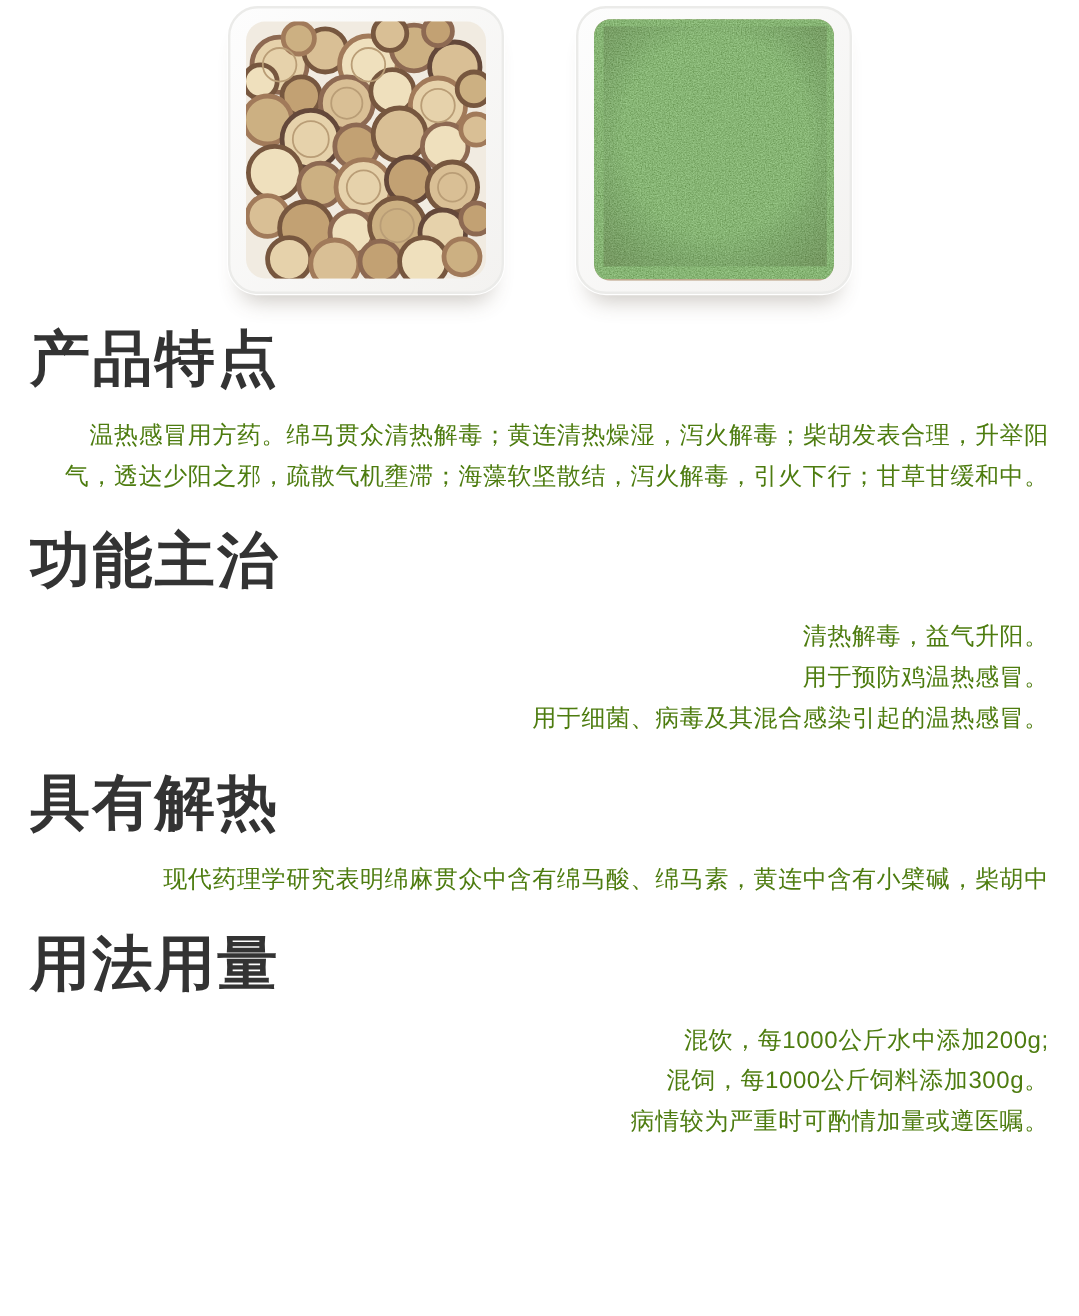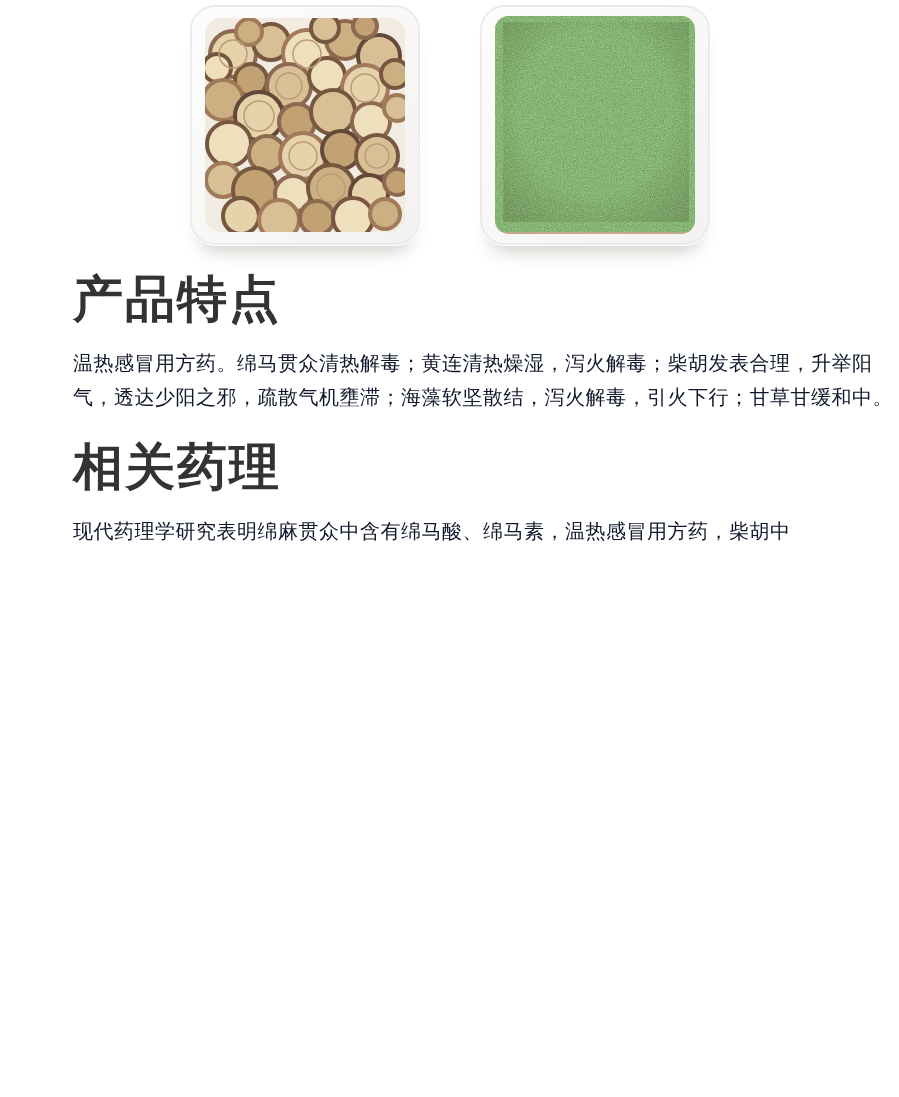--- a/index.html
+++ b/index.html
@@ -22,36 +22,37 @@
     padding-top: 4px;
   }
   .photo {
     width: 232px;
     height: 242px;
     border-radius: 26px;
     box-shadow: 0 16px 18px -12px rgba(90, 75, 60, 0.30);
   }
   .photo svg { display: block; width: 100%; height: 100%; }
   .content {
-    padding: 0 73px;
+    padding: 0 25px;
   }
   .section-title {
     font-size: 50px;
     line-height: 1;
     font-weight: bold;
     letter-spacing: 2px;
     color: #333333;
     margin: 28px 0 22px 0;
   }
   .body-line {
     font-size: 20px;
     line-height: 34px;
-    color: #0f172a;
+    color: #4d7c0f;
     white-space: nowrap;
     letter-spacing: 0.5px;
+    text-align: right;
   }
 </style>
 </head>
 <body>
 
 <div class="gallery">
 
   <div class="photo">
     <svg viewBox="0 0 232 242" xmlns="http://www.w3.org/2000/svg">
       <defs>
@@ -150,23 +151,35 @@
 </div>
 
 <div class="content">
 
   <section>
     <h2 class="section-title">产品特点</h2>
     <div class="body-line">温热感冒用方药。绵马贯众清热解毒；黄连清热燥湿，泻火解毒；柴胡发表合理，升举阳</div>
     <div class="body-line">气，透达少阳之邪，疏散气机壅滞；海藻软坚散结，泻火解毒，引火下行；甘草甘缓和中。</div>
   </section>
 
-
   <section>
+    <h2 class="section-title">功能主治</h2>
+    <div class="body-line">清热解毒，益气升阳。</div>
+    <div class="body-line">用于预防鸡温热感冒。</div>
   </section>
 
   <section>
-    <h2 class="section-title">相关药理</h2>
-    <div class="body-line">现代药理学研究表明绵麻贯众中含有绵马酸、绵马素，温热感冒用方药，柴胡中</div>
+    <div class="body-line">用于细菌、病毒及其混合感染引起的温热感冒。</div>
   </section>
 
+  <section>
+    <h2 class="section-title">具有解热</h2>
+    <div class="body-line">现代药理学研究表明绵麻贯众中含有绵马酸、绵马素，黄连中含有小檗碱，柴胡中</div>
+  </section>
+
+  <section>
+    <h2 class="section-title">用法用量</h2>
+    <div class="body-line">混饮，每1000公斤水中添加200g;</div>
+    <div class="body-line">混饲，每1000公斤饲料添加300g。</div>
+    <div class="body-line">病情较为严重时可酌情加量或遵医嘱。</div>
+  </section>
 
 </div>
 
 </body></html>

